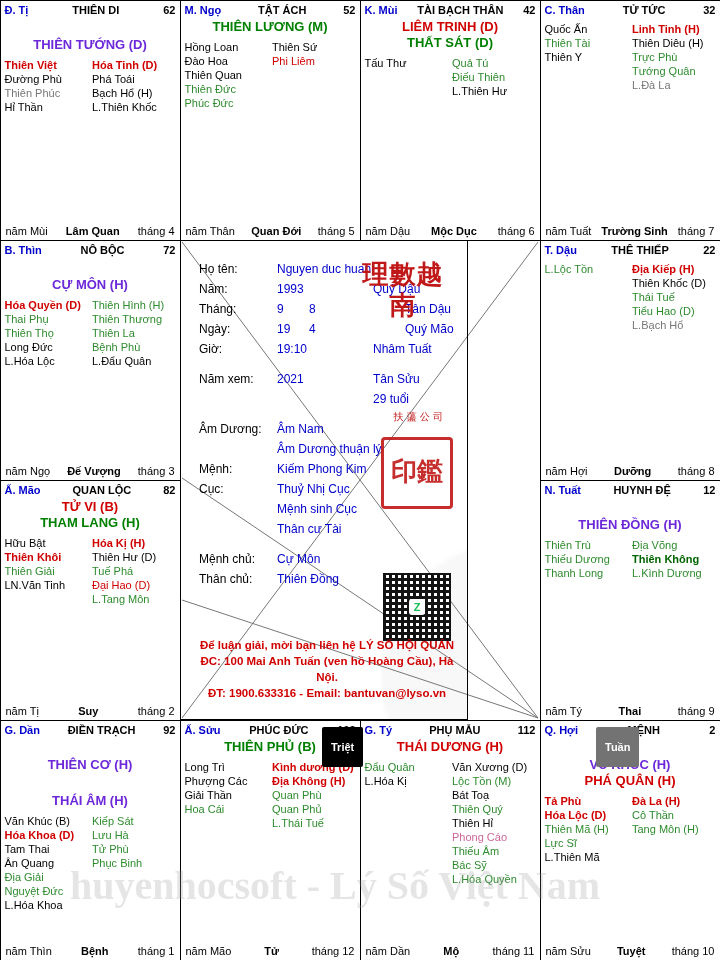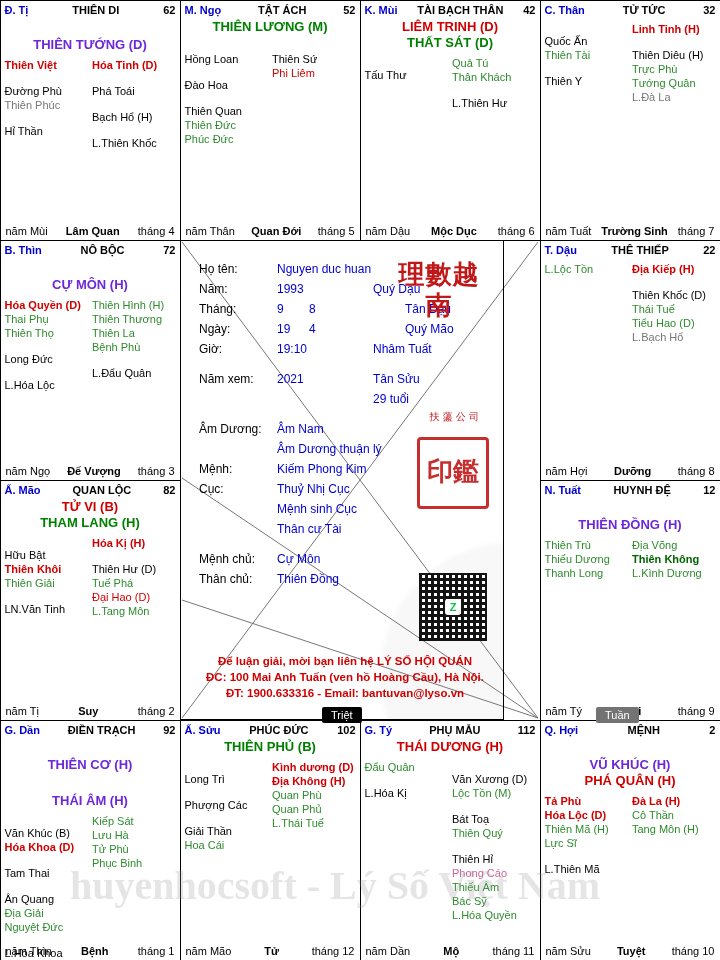--- a/index.html
+++ b/index.html
@@ -48,37 +48,37 @@
     display:flex;
     margin-top:5px;
     gap:4px;
   }
   .col{flex:1;line-height:14px;font-size:11px;}
   .col.right{text-align:left;}
   .s-red{color:#d00000;font-weight:bold;}
   .s-red-n{color:#d00000;}
   .s-green{color:#2e8b2e;}
   .s-greenb{color:#006400;font-weight:bold;}
-  .s-black{color:#000;margin-top:12px;}
+  .s-black{color:#000;}
   .s-grey{color:#777;}
   .s-pink{color:#cc6699;}
   .pfoot{
     position:absolute;left:0;right:0;bottom:3px;
     display:flex;justify-content:space-between;align-items:baseline;
     padding:0 5px;
     font-size:11px;
     box-sizing:border-box;
   }
   .pfoot .nam{color:#000;}
   .pfoot .mid{font-weight:bold;color:#000;}
   .pfoot .thang{color:#000;}
 
   
   #center{
-    position:absolute;left:180px;top:240px;width:324px;height:480px;
+    position:absolute;left:180px;top:240px;width:288px;height:480px;
     box-sizing:border-box;
     border:1px solid #000;
     overflow:hidden;
     background:transparent;
   }
   .info{
     position:absolute;left:18px;top:18px;width:330px;
     font-size:12px;
     line-height:20px;
   }
@@ -138,24 +138,25 @@
     line-height:16px;
     font-weight:bold;
     text-align:center;
   }
   
   #lines{position:absolute;left:0;top:0;width:720px;height:960px;pointer-events:none;}
   
   .badge{
     position:absolute;
     background:#000;color:#fff;
-    font-weight:normal;font-size:11px;
-    padding:2px 9px;
+    font-weight:bold;font-size:11px;
+    padding:14px 9px;
     border-radius:2px;
     z-index:5;
+    margin-top:20px;
   }
   #triet{left:322px;top:707px;}
   #tuan{left:596px;top:707px;background:#737373;}
   .watermark{
     position:absolute;left:70px;top:862px;
     font-size:40px;color:rgba(150,150,150,.25);
     font-weight:bold;white-space:nowrap;
     pointer-events:none;
     font-family:"Liberation Serif", serif;
   }
@@ -243,21 +244,21 @@
       <div class="mainstars">
         <div class="ms-red">LIÊM TRINH (D)</div>
         <div class="ms-green">THẤT SÁT (D)</div>
       </div>
       <div class="cols">
         <div class="col left">
           <div class="s-black">Tấu Thư</div>
         </div>
         <div class="col right">
           <div class="s-green">Quả Tú</div>
-          <div class="s-green">Thân Khách</div>
+          <div class="s-green">Điếu Thiên</div>
           <div class="s-black">L.Thiên Hư</div>
         </div>
       </div>
       <div class="pfoot">
         <span class="nam">năm Dậu</span>
         <span class="mid">Mộc Dục</span>
         <span class="thang">tháng 6</span>
       </div>
     </div>
     <div class="cell" style="grid-area: 1 / 4;">

